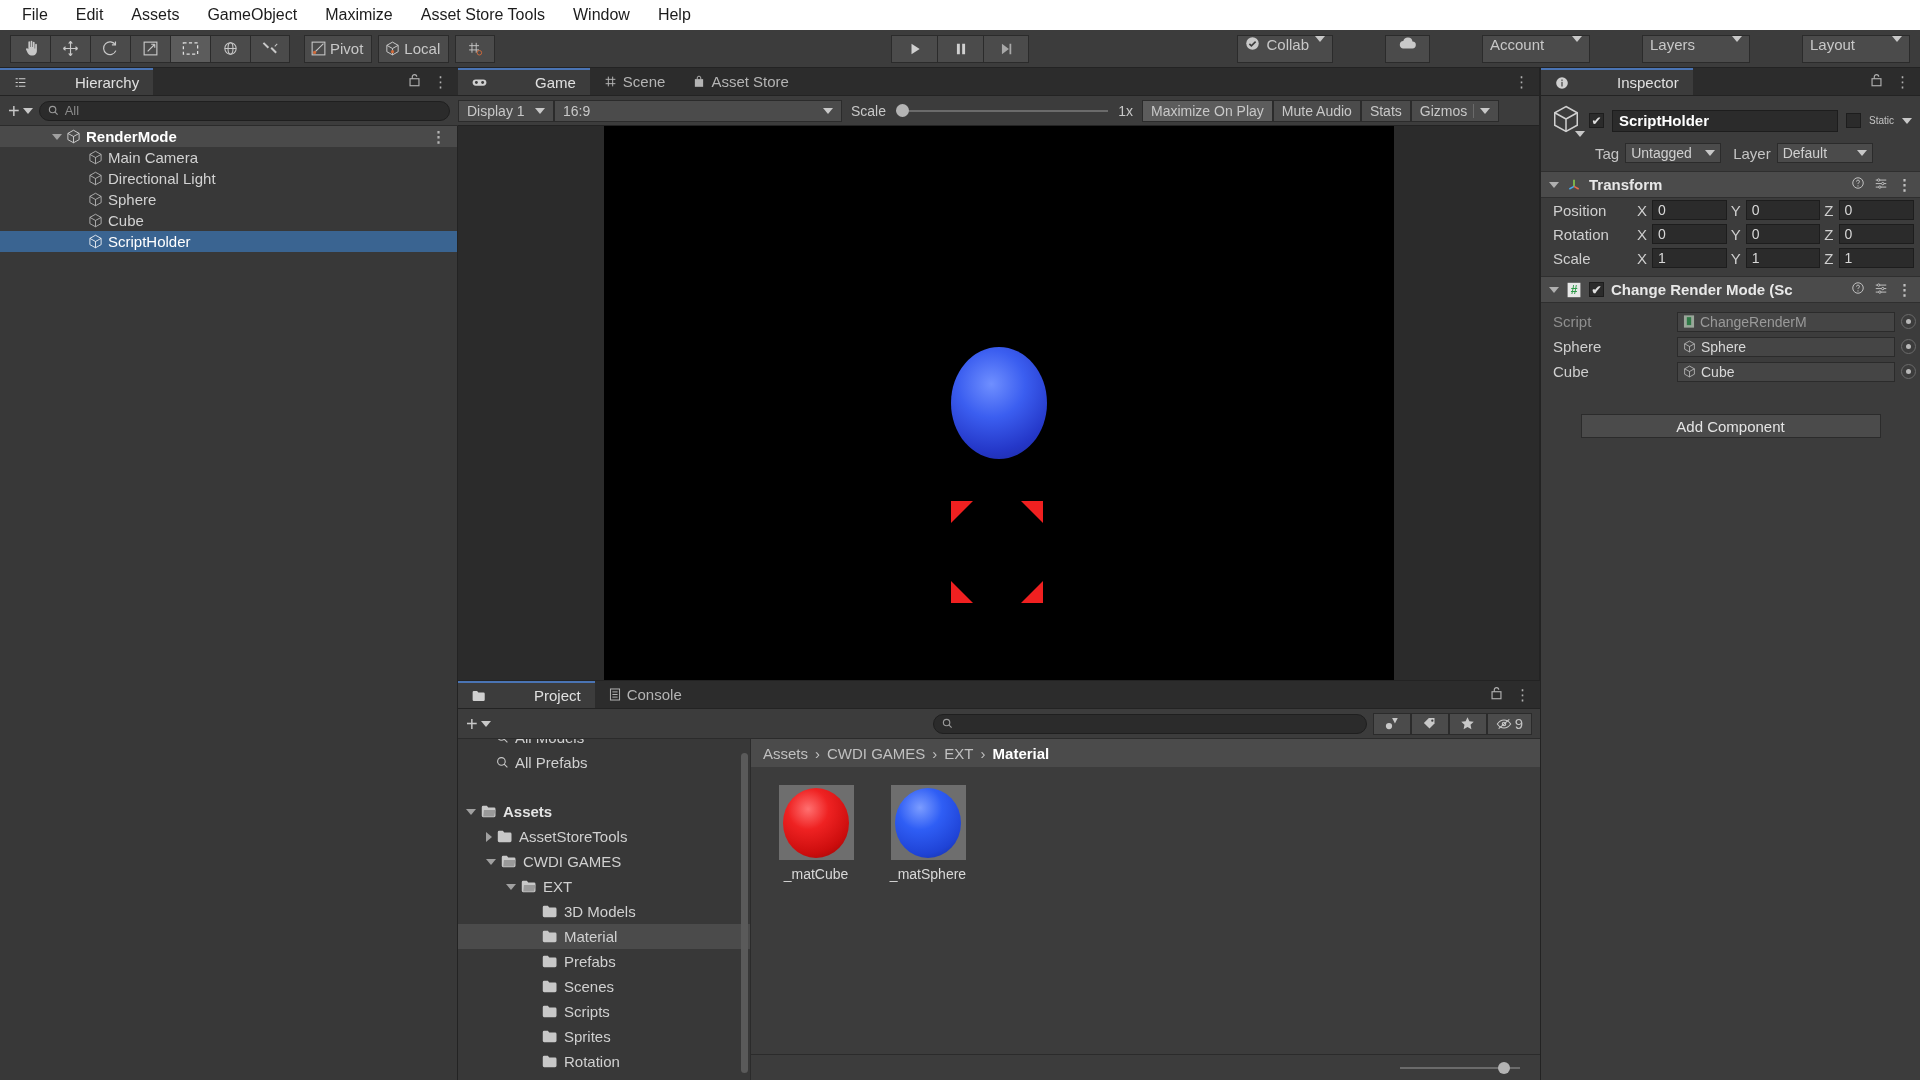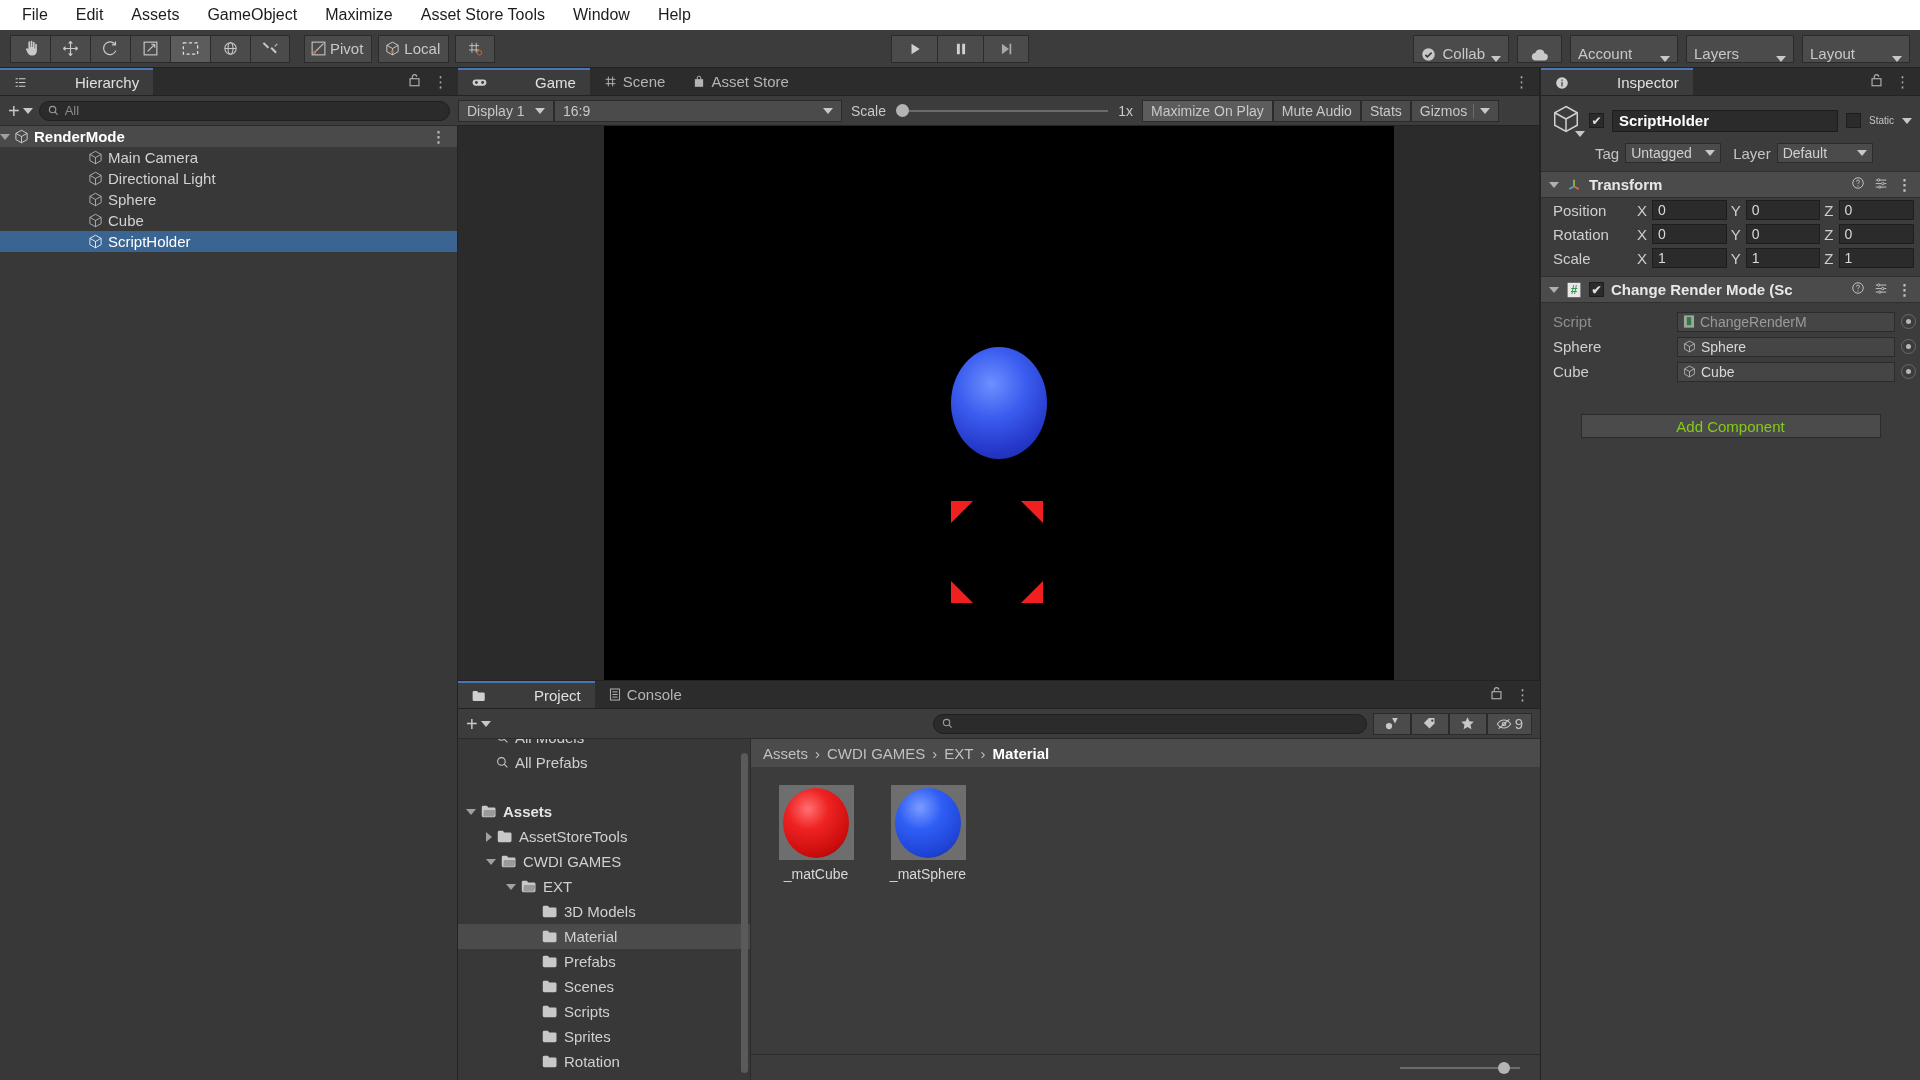--- a/index.html
+++ b/index.html
@@ -58,23 +58,24 @@
     border: 1px solid #2b2b2b; border-right-width: 0;
     display:flex; align-items:center; justify-content:center;
   }
   .playgroup .pbtn:last-child { border-right-width: 1px; }
   .rightgroup {
     margin-left: auto; display: flex; align-items: center;
     gap: 8px; padding-right: 10px;
   }
   .dropbtn {
     height: 28px; background: #4b4b4b; border: 1px solid #2b2b2b;
-    display: flex; align-items: flex-end; gap: 6px;
+    display: flex; align-items: flex-start; gap: 6px;
     padding: 0 7px; color: #c8c8c8; font-size: 15px;
     white-space: nowrap;
+    margin-left: 44px;
   }
   .dropbtn.wide { min-width: 108px; justify-content: space-between; }
   .caret { width:0;height:0;border-left:5px solid transparent;
            border-right:5px solid transparent;border-top:6px solid #c8c8c8; }
 
   
   #workspace {
     position: absolute; top: 68px; left: 0;
     width: 1920px; height: 1012px;
     display: flex;
@@ -239,21 +240,21 @@
   .objrow .lbl { width: 118px; color: #cfcfcf; }
   .objfield { flex:1; height: 20px; background: #454545; border:1px solid #2b2b2b;
               display:flex; align-items:center; gap:5px; padding:0 5px; color:#d8d8d8; font-size:14px;}
   .objfield.disabled { color:#9a9a9a; }
   .radio { width: 15px; height: 15px; border-radius:50%; border:1px solid #6a6a6a;
            display:flex;align-items:center;justify-content:center; flex:none;}
   .radio i { width:5px;height:5px;border-radius:50%;background:#b8b8b8; display:block;}
   #addcomp {
     width: 300px; height: 24px; margin: 30px auto 7px; background: #4b4b4b;
     border: 1px solid #2b2b2b; display: flex; align-items: center;
-    justify-content: center; color: #84cc16; font-size: 15px;
+    justify-content: center; color: #e5e5e5; font-size: 15px;
   }
 
   .scroll-v { position:absolute; right:2px; width:7px; background:#5a5a5a; border-radius:4px;}
 </style>
 </head>
 <body>
 
 <div id="menubar">
   <span class="mi">File</span>
   <span class="mi">Edit</span>
@@ -411,21 +412,21 @@
         </span>
         <div class="srchbox">
           <svg width="11" height="11" viewBox="0 0 24 24" fill="none" stroke="#9a9a9a" stroke-width="2.5">
               <circle cx="10" cy="10" r="7"></circle>
               <path d="M15 15l6 6"></path>
             </svg>
           <span>All</span>
         </div>
       </div>
       <div id="hierarchy">
-        <div class="hrow root" style="text-align:center;">
+        <div class="hrow root" style="padding-left:52px;text-align:center;">
           <span class="tri"></span>
           <svg width="15" height="15" viewBox="0 0 24 24" fill="none" stroke="#d8d8d8" stroke-width="1.4" style="margin-right:5px;">
               <path d="M12 2l9 5v10l-9 5-9-5V7z"></path>
               <path d="M12 12l9-5M12 12v10M12 12L3 7"></path>
             </svg>
           <span>RenderMode</span>
           <span class="kebab">⋮</span>
         </div>
 
         <div class="hrow" style="padding-left:88px;">

